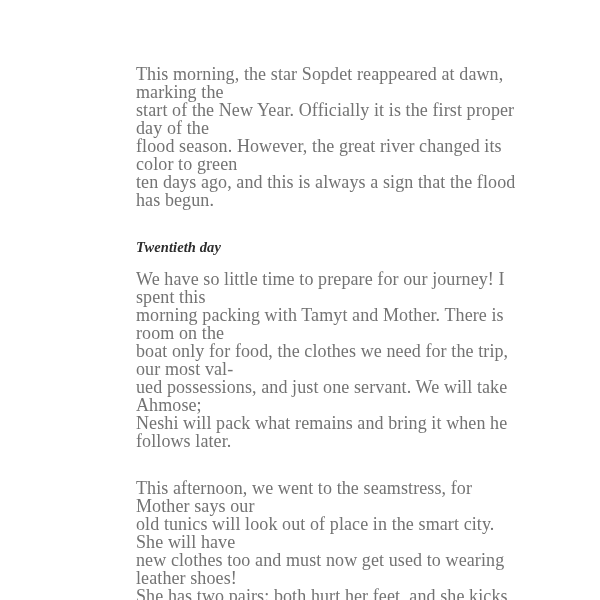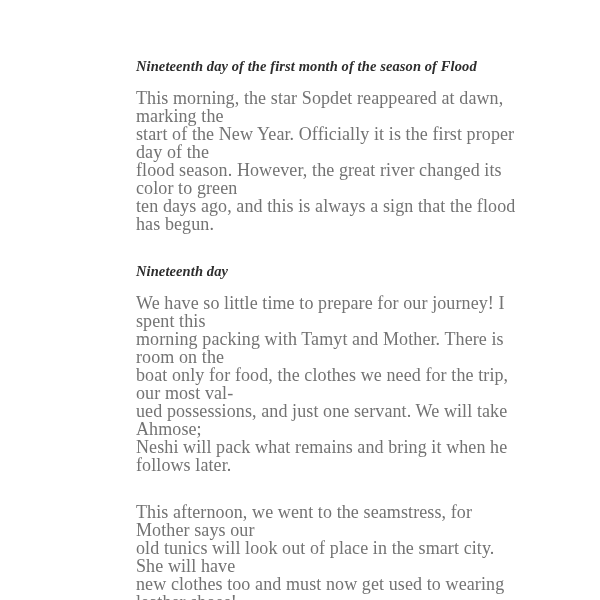--- a/index.html
+++ b/index.html
@@ -44,29 +44,28 @@
     margin: 6px 0 0 92px;
   }
   .illustration svg { display: block; width: 150px; height: 80px; }
 </style>
 </head>
 <body>
 
 <div class="page">
 
   <section class="entry">
-    <h3 class="entry-heading">Nineteenth day of the first month of the season of Flood</h3>
     <p class="entry-body">This morning, the star Sopdet reappeared at dawn, marking the
 start of the New Year. Officially it is the first proper day of the
 flood season. However, the great river changed its color to green
 ten days ago, and this is always a sign that the flood has begun.</p>
   </section>
 
   <section class="entry">
-    <h3 class="entry-heading">Nineteenth day</h3>
+    <h3 class="entry-heading">Twentieth day</h3>
     <p class="entry-body">We have so little time to prepare for our journey! I spent this
 morning packing with Tamyt and Mother. There is room on the
 boat only for food, the clothes we need for the trip, our most val-
 ued possessions, and just one servant. We will take Ahmose;
 Neshi will pack what remains and bring it when he follows later.</p>
   </section>
 
   <section class="entry">
     <p class="entry-body">This afternoon, we went to the seamstress, for Mother says our
 old tunics will look out of place in the smart city. She will have

